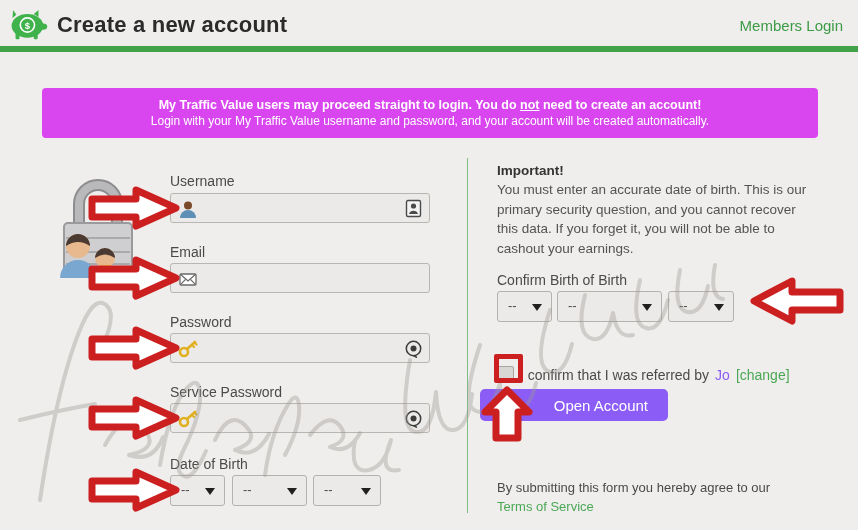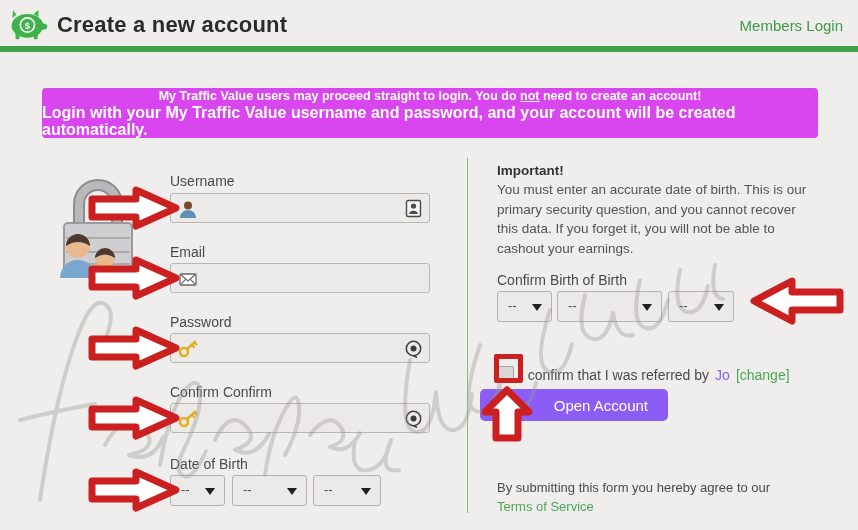--- a/index.html
+++ b/index.html
@@ -47,21 +47,21 @@
   #banner {
     position:absolute; left:42px; top:80px; width:776px; height:50px;
     background:#d946ef; border-radius:4px;
     z-index: 2;
     display:flex; flex-direction:column; align-items:center; justify-content:center;
     color:#ffffff;
     margin-top:8px;
   }
   #banner-line1 { font-size:12.5px; font-weight:bold; line-height:16px; }
   #banner-line1 u { text-decoration: underline; }
-  #banner-line2 { font-size:16px; line-height:17px; font-weight:bold; }
+  #banner-line2 { font-size:12px; line-height:17px; font-weight:normal; }
 
   
   #column-divider {
     position:absolute; left:467px; top:158px; width:1px; height:355px;
     background:#7fbf84; z-index:2;
   }
 
   
   #lock-illustration {
     position:absolute; left:38px; top:168px; width:120px; height:125px; z-index:2;
@@ -238,21 +238,21 @@
     <path d="M9 10 L17 3" stroke="#e0b020" stroke-width="2.6" fill="none" stroke-linecap="round"></path>
     <path d="M14 6 L16 8 M16.5 3.5 L18.5 5.5" stroke="#e0b020" stroke-width="2.2" stroke-linecap="round"></path>
   </svg>
   <svg class="right-icon" viewBox="0 0 19 19">
     <circle cx="9.5" cy="9.5" r="7.2" fill="none" stroke="#3c3c3c" stroke-width="1.5"></circle>
     <circle cx="9.5" cy="9.5" r="3" fill="#3c3c3c"></circle>
     <path d="M9.5 16.7 L13 18.5" stroke="#3c3c3c" stroke-width="1.5"></path>
   </svg>
 </div>
 
-<div class="field-label" style="left:170px; top:384px;">Confirm Confirm</div>
+<div class="field-label" style="left:170px; top:384px;">Service Password</div>
 <div class="text-input" style="top:403px;">
   <svg class="left-icon" viewBox="0 0 20 20">
     <circle cx="6" cy="13" r="4" fill="none" stroke="#e0b020" stroke-width="2.6"></circle>
     <path d="M9 10 L17 3" stroke="#e0b020" stroke-width="2.6" fill="none" stroke-linecap="round"></path>
     <path d="M14 6 L16 8 M16.5 3.5 L18.5 5.5" stroke="#e0b020" stroke-width="2.2" stroke-linecap="round"></path>
   </svg>
   <svg class="right-icon" viewBox="0 0 19 19">
     <circle cx="9.5" cy="9.5" r="7.2" fill="none" stroke="#3c3c3c" stroke-width="1.5"></circle>
     <circle cx="9.5" cy="9.5" r="3" fill="#3c3c3c"></circle>
     <path d="M9.5 16.7 L13 18.5" stroke="#3c3c3c" stroke-width="1.5"></path>

